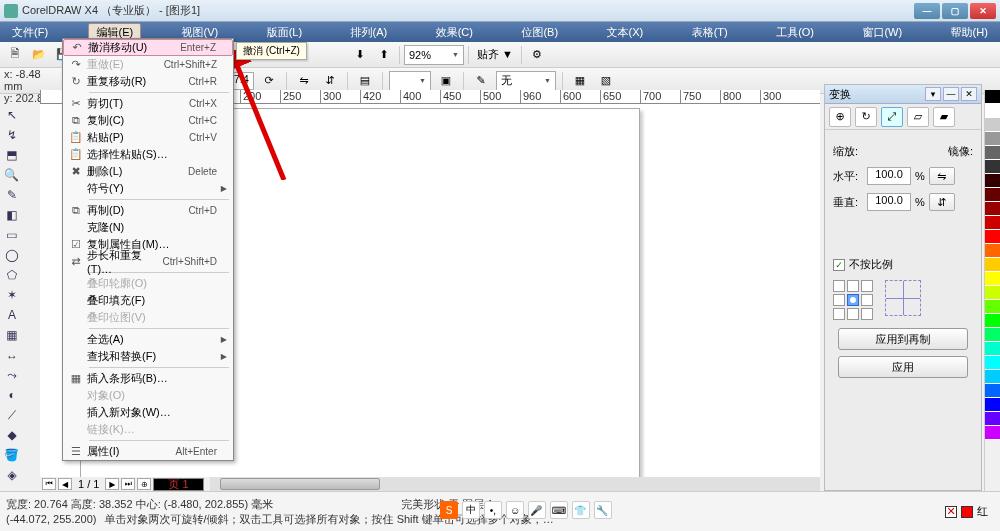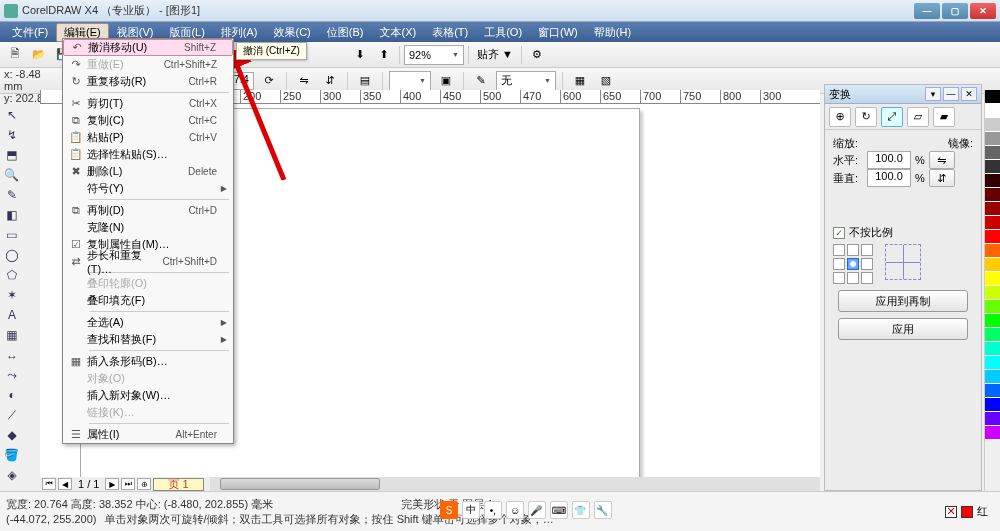--- a/index.html
+++ b/index.html
@@ -7,21 +7,21 @@
 
 .titlebar { height: 22px; background: linear-gradient(#e8f0f8, #d0e0f0); display: flex; align-items: center; padding: 0 4px; border-bottom: 1px solid #9ab; }
 .title-icon { width: 14px; height: 14px; background: #5a9; border-radius: 2px; margin-right: 4px; }
 .title-text { flex: 1; color: #333; }
 .win-btns { display: flex; gap: 2px; }
 .win-btn { width: 26px; height: 16px; display: flex; align-items: center; justify-content: center; border-radius: 2px; color: #fff; font-size: 9px; font-weight: bold; }
 .win-min { background: linear-gradient(#7ac, #58a); }
 .win-max { background: linear-gradient(#7ac, #58a); }
 .win-close { background: linear-gradient(#e66, #c33); }
 
-.menubar { height: 20px; background: linear-gradient(#5a7fb0, #3a5f90); display: flex; align-items: center; padding: 0 4px; }
+.menubar { height: 20px; background: linear-gradient(#5a7fb0, #3a5f90); display: flex; align-items: center; padding: 0 4px; justify-content: space-between; }
 .menu-item { color: #fff; padding: 2px 8px; cursor: default; }
 .menu-item.active { background: #e8e0d0; color: #000; border: 1px solid #a88; border-radius: 2px; padding: 1px 7px; }
 
 .toolbar1 { height: 26px; background: linear-gradient(#f8f8f8, #e8e8e8); border-bottom: 1px solid #ccc; display: flex; align-items: center; padding: 0 4px; gap: 2px; }
 .toolbar2 { height: 26px; background: linear-gradient(#f8f8f8, #e8e8e8); border-bottom: 1px solid #ccc; display: flex; align-items: center; padding: 0 4px; gap: 4px; }
 .tb-btn { width: 22px; height: 22px; display: flex; align-items: center; justify-content: center; border-radius: 2px; }
 .tb-sep { width: 1px; height: 18px; background: #ccc; margin: 0 2px; }
 .tb-select { height: 20px; border: 1px solid #aaa; background: #fff; padding: 0 20px 0 4px; display: flex; align-items: center; position: relative; }
 .tb-select::after { content: "▼"; position: absolute; right: 4px; font-size: 7px; color: #555; }
 .tb-input { height: 18px; border: 1px solid #aaa; background: #fff; padding: 0 4px; width: 50px; text-align: right; }
@@ -47,38 +47,38 @@
 
 .toolbox { position: absolute; left: 0px; top: 104px; width: 24px; background: #f0f0f0; display: flex; flex-direction: column; gap: 2px; padding: 2px 0; align-items: center; }
 .tool { width: 20px; height: 18px; display: flex; align-items: center; justify-content: center; font-size: 12px; color: #335; }
 
 .canvas-area { position: absolute; left: 40px; top: 104px; right: 180px; bottom: 52px; background: #fff; }
 .canvas-page { position: absolute; left: 40px; top: 4px; width: 560px; height: 370px; border: 1px solid #aaa; box-shadow: 3px 3px 3px rgba(0,0,0,0.2); background: #fff; }
 
 .scroll-h { position: absolute; left: 40px; bottom: 40px; right: 180px; height: 14px; background: #eee; display: flex; align-items: center; }
 .page-nav { display: flex; align-items: center; gap: 2px; padding: 0 2px; }
 .pn-btn { width: 14px; height: 12px; background: #fff; border: 1px solid #aaa; display: flex; align-items: center; justify-content: center; font-size: 8px; }
-.page-tab { background: #fef9c3; border: 1px solid #888; padding: 0 14px; height: 13px; display: flex; align-items: center; color: #c33; }
+.page-tab { background: #000000; border: 1px solid #888; padding: 0 14px; height: 13px; display: flex; align-items: center; color: #c33; }
 .sb-track { flex: 1; background: #e0e0e0; height: 14px; position: relative; margin-left: 4px; }
 .sb-thumb { position: absolute; left: 10px; width: 160px; height: 12px; top: 1px; background: linear-gradient(#ddd,#bbb); border: 1px solid #999; border-radius: 2px; }
 
 .statusbar { position: absolute; left: 0; bottom: 0; right: 0; height: 40px; background: #f4f4f4; border-top: 1px solid #ccc; font-size: 10px; color: #333; padding: 2px 6px; display: flex; flex-direction: column; justify-content: center; text-align: right; }
 .status-row { display: flex; align-items: center; gap: 8px; }
 
 .ime-bar { position: absolute; bottom: 12px; left: 440px; display: flex; gap: 4px; align-items: center; }
 .ime-ico { width: 18px; height: 18px; display: flex; align-items: center; justify-content: center; background: #fff; border: 1px solid #ccc; border-radius: 2px; font-size: 10px; }
 
 .right-panel { position: absolute; right: 18px; top: 84px; width: 158px; bottom: 40px; background: #ececec; border: 1px solid #bbb; }
 .rp-title { height: 19px; background: linear-gradient(#daeaf8,#c0d6ea); border-bottom: 1px solid #aac; display: flex; align-items: center; justify-content: space-between; padding: 0 4px; font-size: 10px; }
 .rp-close-group { display: flex; gap: 2px; }
 .rp-cbtn { width: 16px; height: 14px; border: 1px solid #aac; background: #eef4fa; display: flex; align-items: center; justify-content: center; font-size: 9px; }
 .rp-toolbar { height: 26px; display: flex; align-items: center; gap: 4px; padding: 0 4px; border-bottom: 1px solid #ccc; }
 .rp-tool { width: 22px; height: 20px; background: #fff; border: 1px solid #bbb; border-radius: 2px; display: flex; align-items: center; justify-content: center; }
 .rp-body { padding: 6px 8px; }
-.rp-row { display: flex; align-items: center; margin: 0 0; gap: 4px; }
+.rp-row { display: flex; align-items: center; margin: 8px 0; gap: 4px; }
 .rp-label { width: 30px; text-align: left; }
 .rp-input { width: 44px; height: 18px; border: 1px solid #aaa; background: #fff; text-align: center; }
 .rp-sm-btn { width: 26px; height: 18px; border: 1px solid #aaa; background: linear-gradient(#fff,#e8e8e8); border-radius: 2px; display: flex; align-items: center; justify-content: center; }
 .rp-check { display: flex; align-items: center; gap: 4px; margin: 8px 0 4px 0; }
 .rp-grid9 { display: grid; grid-template-columns: repeat(3, 12px); grid-template-rows: repeat(3, 12px); gap: 2px; }
 .rp-grid9 div { border: 1px solid #999; background: #fff; }
 .rp-grid9 div.sel { background: #6af; border-color: #36c; position: relative; }
 .rp-grid9 div.sel::after { content: ""; position: absolute; inset: 2px; background: #fff; border-radius: 50%; }
 .rp-bigbtn { width: 130px; height: 22px; border: 1px solid #999; background: linear-gradient(#fff,#e4e4e4); border-radius: 3px; display: flex; align-items: center; justify-content: center; margin: 6px auto; }
 
@@ -159,21 +159,21 @@
     </div>
   <div class="tb-sep"></div>
   <div class="tb-btn">▦</div>
   <div class="tb-btn">▧</div>
 </div>
 
 <div class="dropdown" id="dropdown">
     <div class="dd-item hl">
       <span class="dd-icon">↶</span>
       <span class="dd-label">撤消移动(U)</span>
-      <span class="dd-short">Shift+Z</span>
+      <span class="dd-short">Enter+Z</span>
       <span class="dd-arrow"></span>
     </div>
     <div class="dd-item disabled">
       <span class="dd-icon">↷</span>
       <span class="dd-label">重做(E)</span>
       <span class="dd-short">Ctrl+Shift+Z</span>
       <span class="dd-arrow"></span>
     </div>
     <div class="dd-item">
       <span class="dd-icon">↻</span>
@@ -246,20 +246,26 @@
     <div class="dd-sep"></div>
     <div class="dd-item disabled">
       <span class="dd-icon"></span>
       <span class="dd-label">叠印轮廓(O)</span>
       <span class="dd-short"></span>
       <span class="dd-arrow"></span>
     </div>
     <div class="dd-item">
       <span class="dd-icon"></span>
       <span class="dd-label">叠印填充(F)</span>
+      <span class="dd-short"></span>
+      <span class="dd-arrow"></span>
+    </div>
+    <div class="dd-item disabled">
+      <span class="dd-icon"></span>
+      <span class="dd-label">叠印位图(V)</span>
       <span class="dd-short"></span>
       <span class="dd-arrow"></span>
     </div>
     <div class="dd-sep"></div>
     <div class="dd-item">
       <span class="dd-icon"></span>
       <span class="dd-label">全选(A)</span>
       <span class="dd-short"></span>
       <span class="dd-arrow">▶</span>
     </div>
@@ -316,25 +322,25 @@
 
 <div class="ruler-h" id="ruler-h">
     <div class="tick"></div>
     <div class="tick">0</div>
     <div class="tick">50</div>
     <div class="tick">100</div>
     <div class="tick">150</div>
     <div class="tick">200</div>
     <div class="tick">250</div>
     <div class="tick">300</div>
-    <div class="tick">350</div>
+    <div class="tick">420</div>
     <div class="tick">400</div>
     <div class="tick">450</div>
     <div class="tick">500</div>
-    <div class="tick">470</div>
+    <div class="tick">960</div>
     <div class="tick">600</div>
     <div class="tick">650</div>
     <div class="tick">700</div>
     <div class="tick">750</div>
     <div class="tick">800</div>
     <div class="tick">300</div>
   </div>
 
 <div class="toolbox">
   <div class="tool">↖</div>

